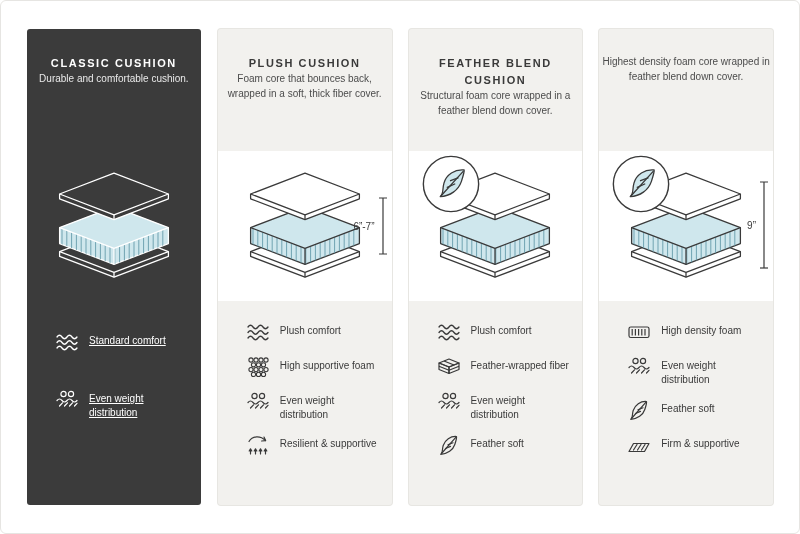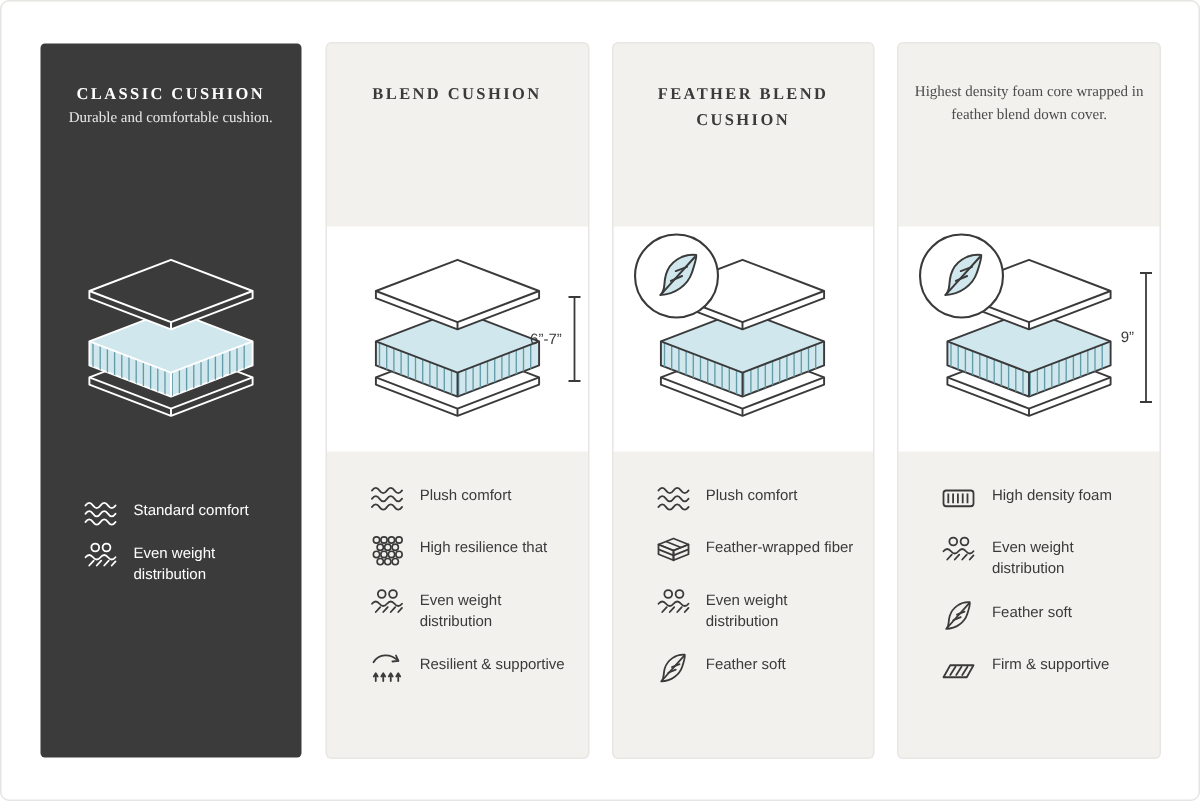--- a/index.html
+++ b/index.html
@@ -23,21 +23,21 @@
     flex:1 1 0;
     border-radius:3px;
     display:flex;
     flex-direction:column;
     position:relative;
     overflow:hidden;
   }
   .panel.light { background:#f2f1ee; box-shadow:0 0 0 1px #e7e6e2; color:#3a3a3a; }
   .panel.dark  { background:#3b3b3b; color:#ffffff; }
 
-  .panel-head { padding:26px 0 0; text-align:center; min-height:122px;font-family:Liberation Serif, serif; }
+  .panel-head { padding:26px 0 0; text-align:center; min-height:122px; }
   .title {
     font-size:11px;
     font-weight:bold;
     letter-spacing:1.6px;
     line-height:1.55;
   }
   .desc {
     font-size:10px;
     line-height:1.45;
     color:#4c4c4c;
@@ -63,21 +63,21 @@
     display:flex; align-items:center; gap:3px;
     font-size:10px; color:#3a3a3a;
   }
   .measure.tall { top:30px; }
   .measure svg { stroke:#3a3a3a; stroke-width:1.2; }
 
   .features {
     padding:20px 12px 16px 28px;
     display:flex; flex-direction:column; gap:13px;
   }
-  .panel.dark .features { padding-top:30px; gap:7px; }
+  .panel.dark .features { padding-top:30px; gap:36px;text-decoration:underline; }
   .feature { display:flex; gap:10px; align-items:flex-start; }
   .fi { width:24px; height:22px; flex:none; color:#3a3a3a; }
   .panel.dark .fi { color:#ffffff; }
   .flabel { font-size:10px; line-height:1.35; padding-top:3px; }
 </style>
 </head>
 <body>
 
 <svg width="0" height="0" style="position:absolute" aria-hidden="true">
   <defs>
@@ -266,21 +266,22 @@
         <svg class="fi">
             <use href="#i-even"></use>
           </svg>
         <span class="flabel">Even weight distribution</span>
       </li>
     </ul>
   </section>
 
   <section class="panel light">
     <div class="panel-head">
-      <h2 class="title">BLEND CUSHION</h2>
+      <h2 class="title">PLUSH CUSHION</h2>
+      <p class="desc">Foam core that bounces back, wrapped in a soft, thick fiber cover.</p>
     </div>
     <div class="illus">
       <svg class="cushion">
           <use href="#sym-cushion"></use>
         </svg>
       <div class="measure">
         <span>6”-7”</span>
         <svg width="10" height="58">
           <line x1="1" y1="1" x2="9" y2="1"></line>
             <line x1="5" y1="1" x2="5" y2="57"></line>
@@ -292,40 +293,41 @@
       <li class="feature">
         <svg class="fi">
             <use href="#i-wave3"></use>
           </svg>
         <span class="flabel">Plush comfort</span>
       </li>
       <li class="feature">
         <svg class="fi">
             <use href="#i-bubbles"></use>
           </svg>
-        <span class="flabel">High resilience that</span>
+        <span class="flabel">High supportive foam</span>
       </li>
       <li class="feature">
         <svg class="fi">
             <use href="#i-even"></use>
           </svg>
         <span class="flabel">Even weight distribution</span>
       </li>
       <li class="feature">
         <svg class="fi">
             <use href="#i-spring"></use>
           </svg>
         <span class="flabel">Resilient &amp; supportive</span>
       </li>
     </ul>
   </section>
 
   <section class="panel light">
     <div class="panel-head">
       <h2 class="title">FEATHER BLEND CUSHION</h2>
+      <p class="desc">Structural foam core wrapped in a feather blend down cover.</p>
     </div>
     <div class="illus">
       <svg class="cushion">
           <use href="#sym-cushion"></use>
         </svg>
       <svg class="badge">
           <use href="#i-feather-badge"></use>
         </svg>
     </div>
     <ul class="features" style="list-style:none">

